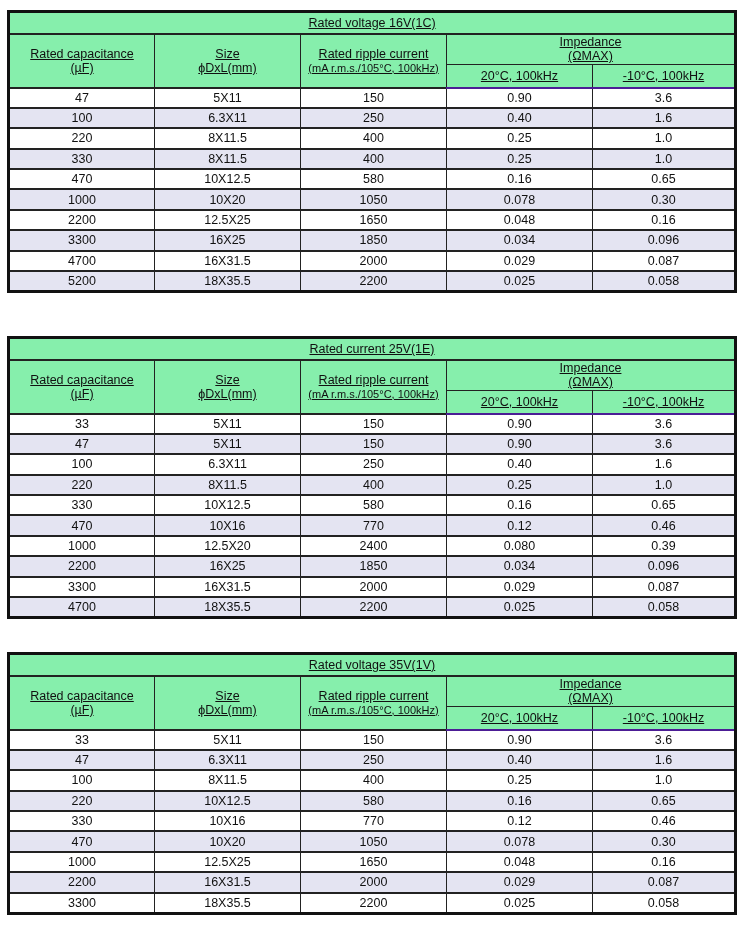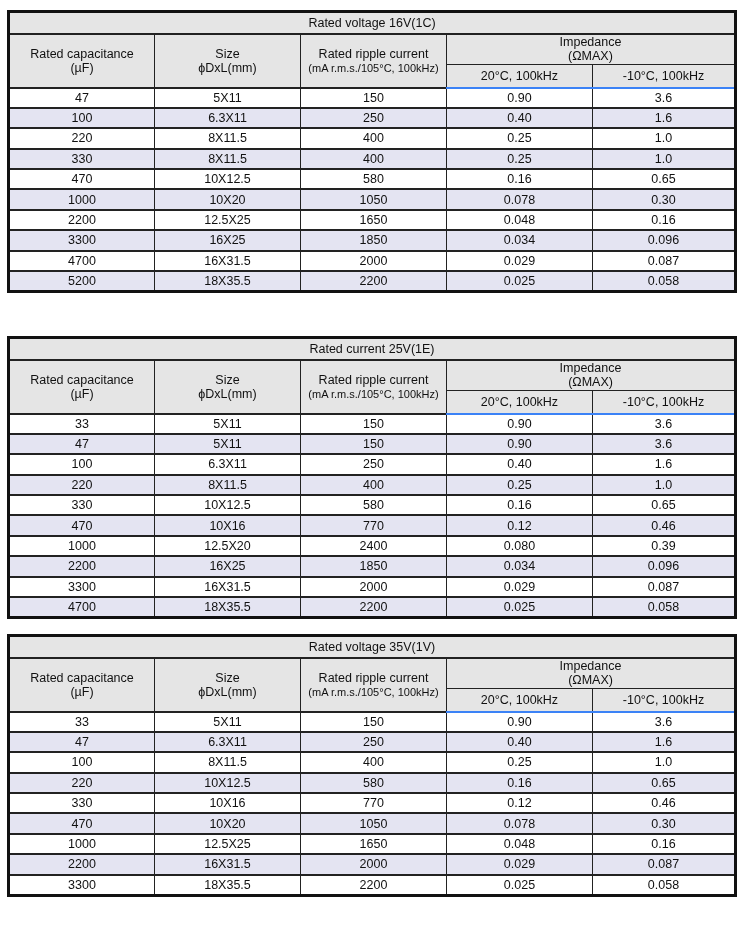--- a/index.html
+++ b/index.html
@@ -25,21 +25,22 @@
       font-size: 12.5px;
     }
     .spec-table td, .spec-table th {
       border: 1px solid #222222;
       text-align: center;
       padding: 0;
       font-weight: normal;
       line-height: 14px;
     }
     .spec-table th {
-      background: #e5e5e5;
+      background: #86efac;
+      text-decoration: underline;
     }
     .spec-table .title-row th {
       height: 20px;
       border-bottom: 2px solid #222222;
     }
     .spec-table .hdr-tall {
       height: 30px;
       margin-left: 12px;
     }
     .spec-table .hdr-sub th {
@@ -51,30 +52,30 @@
     .spec-table tbody tr td {
       border-top: 2px solid #222222;
     }
     .spec-table tbody tr:nth-child(odd) td {
       background: #ffffff;
     }
     .spec-table tbody tr:nth-child(even) td {
       background: #e4e4f2;
     }
     .spec-table thead tr.hdr-sub th {
-      border-bottom: 2px solid #3b82f6;
+      border-bottom: 2px solid #4c1d95;
     }
     .c1 { width: 146px; }
     .c2 { width: 146px; }
     .c3 { width: 146px; }
     .c4 { width: 146px; }
     .c5 { width: 143px; }
     #t1 { top: 10px; }
     #t2 { top: 336px; }
-    #t3 { top: 634px; }
+    #t3 { top: 652px; }
     .two-line { display: block; }
   </style>
 </head>
 <body>
 
 <div id="tables-root">
   <table class="spec-table" id="t1">
     <colgroup>
       <col class="c1">
         <col class="c2">

